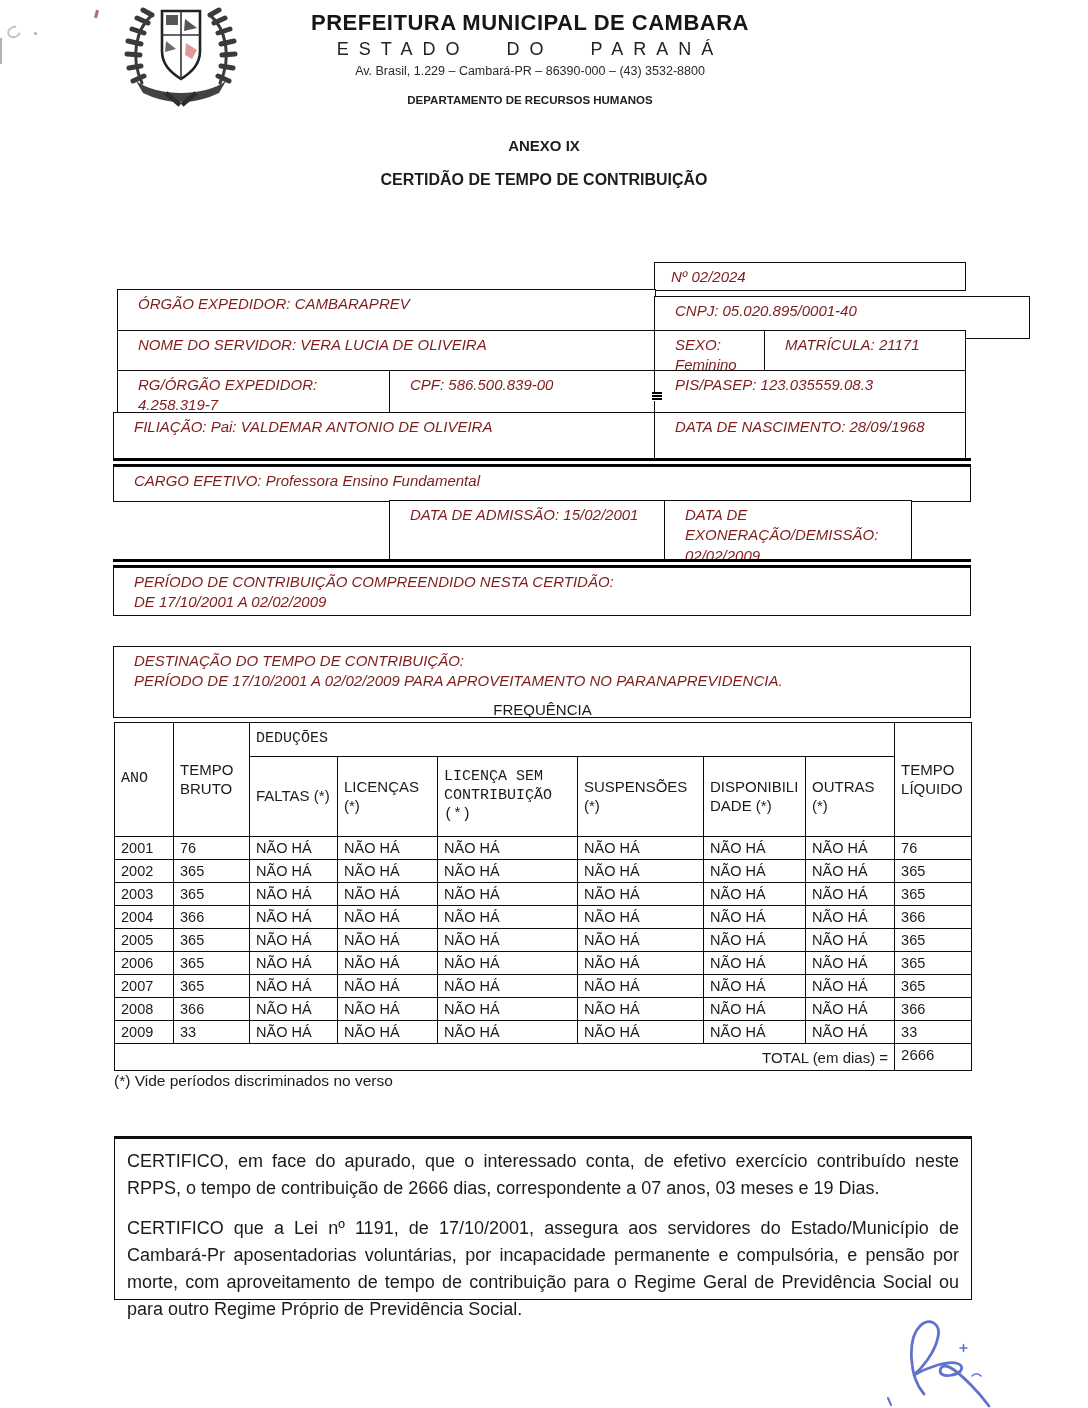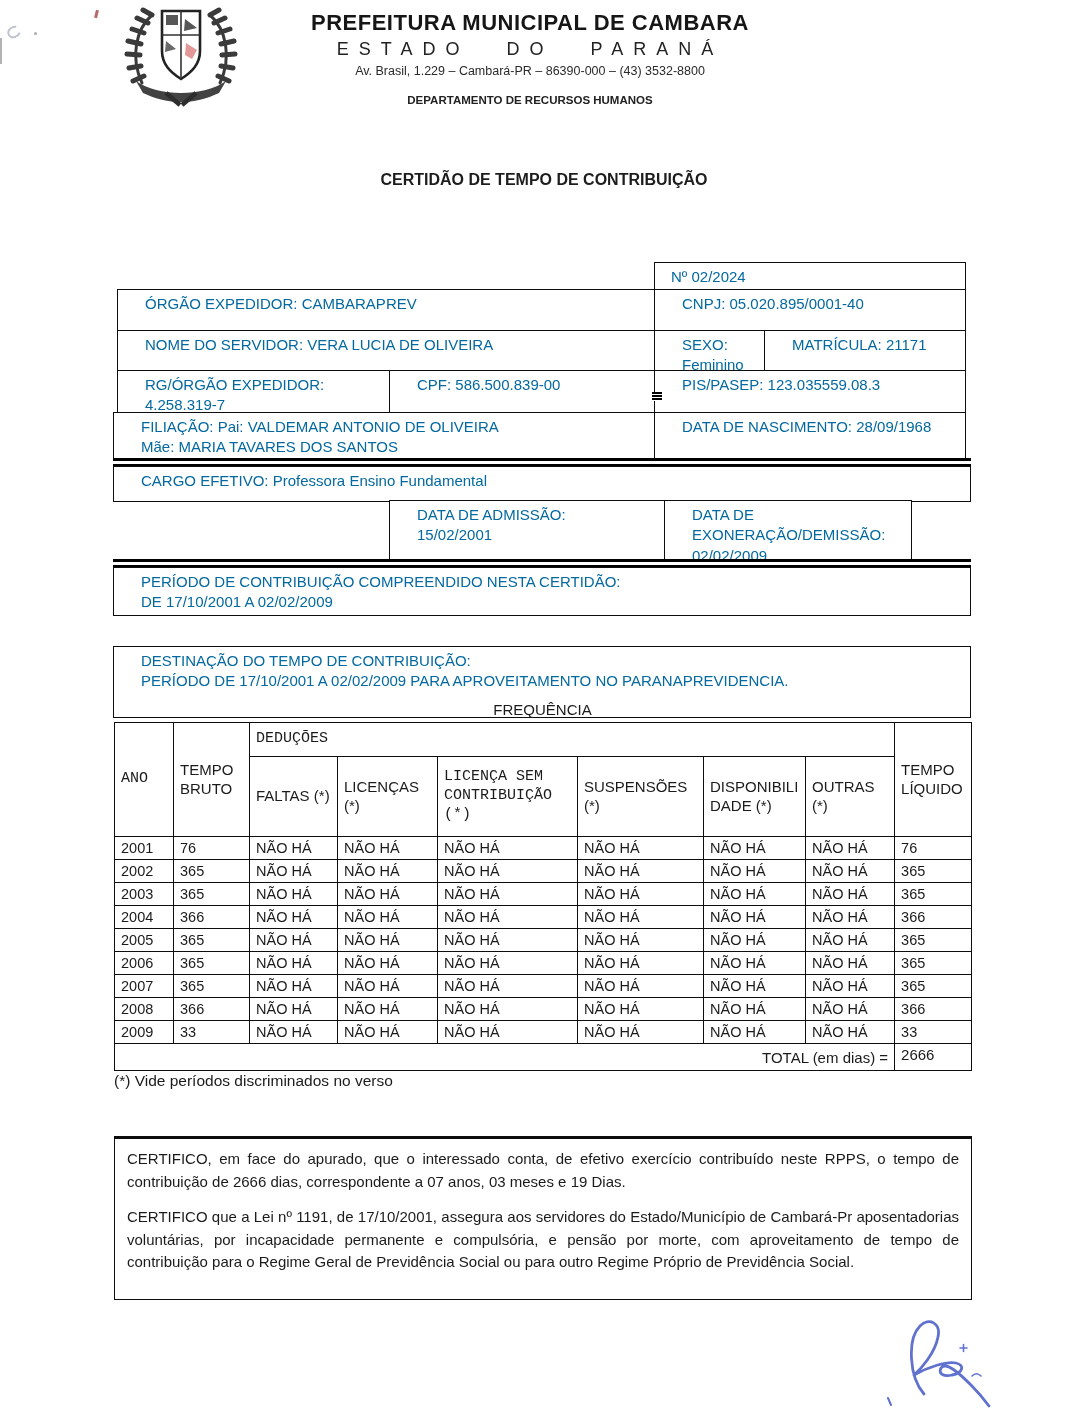--- a/index.html
+++ b/index.html
@@ -13,22 +13,22 @@
   .head-text { position:absolute; left:140px; top:10px; width:780px; text-align:center; }
   .h-title { font-size:22px; font-weight:bold; letter-spacing:.5px; color:#161616; }
   .h-sub   { margin-top:3px; font-size:18px; letter-spacing:10px; word-spacing:22px; color:#222; }
   .h-addr  { margin-top:4px; font-size:12.5px; color:#2a2a2a; }
   .h-dept  { margin-top:16px; font-size:11.5px; font-weight:bold; color:#222; }
   .anexo     { position:absolute; left:0; top:137px; width:1088px; text-align:center; font-size:15px; font-weight:bold; }
   .doc-title { position:absolute; left:0; top:171px; width:1088px; text-align:center; font-size:16px; font-weight:bold; }
   
   .cell {
     position:absolute; box-sizing:border-box; background:#fff;
-    border:1.8px solid #0d0d0d; padding:4px 27px;
-    font-size:15px; line-height:1.35; color:#0369a1;
+    border:1.8px solid #0d0d0d; padding:4px 20px;
+    font-size:15px; line-height:1.35; color:#7f1d1d;font-style:italic;
   }
   .cell span { display:block; }
   .thick-sep {
     position:absolute; left:113px; width:858px; height:8px; box-sizing:border-box;
     border-top:3px solid #000; border-bottom:2.5px solid #000; background:#fff;
   }
   .pis-mark { position:absolute; left:652px; top:392px; width:10px; height:9px;
     background:repeating-linear-gradient(#000 0 2px, #fff 2px 3.2px); }
   
   .freq-title { position:absolute; left:114px; top:701px; width:857px; text-align:center; font-size:15px; color:#1b1b1b; }
@@ -49,21 +49,21 @@
   table.freq tbody td { height:23px; font-size:14.5px; padding:1px 6px; }
   tr.total-row { height:27px; }
   td.total-label { text-align:right; font-size:15px; padding-right:10px; border-left:1.8px solid #0d0d0d; }
   td.total-value { font-size:15px; vertical-align:top; }
   .footnote { position:absolute; left:114px; top:1072px; font-size:15.5px; color:#1b1b1b; }
   
   .cert-box {
     position:absolute; left:114px; top:1136px; width:858px; height:164px; box-sizing:border-box;
     border:1.8px solid #0d0d0d; border-top-width:3px; padding:9px 12px 6px 12px; background:#fff;
   }
-  .cert-box p { margin:0 0 13px 0; font-size:15px; line-height:1.5; text-align:justify; color:#1b1b1b; }
+  .cert-box p { margin:0 0 13px 0; font-size:18px; line-height:1.5; text-align:justify; color:#1b1b1b; }
   
   .signature { position:absolute; left:880px; top:1314px; width:200px; height:94px; }
   .speck-curl { position:absolute; left:7px; top:26px; width:10px; height:8px;
     border:2px solid #8d93a6; border-right-color:transparent; border-radius:50%;
     opacity:.55; transform:rotate(-30deg); }
   .speck-dot { position:absolute; left:34px; top:32px; width:3px; height:3px; background:#777; border-radius:50%; opacity:.6; }
   .speck-red { position:absolute; left:95px; top:10px; width:3px; height:8px; background:#a84444; transform:rotate(14deg); opacity:.8; }
   .edge-tick { position:absolute; left:0px; top:38px; width:2px; height:26px; background:#666; opacity:.5; }
 </style>
 </head>
@@ -93,45 +93,45 @@
     <path d="M60,88 l14,12 M90,88 l-14,12" stroke="#2d2d2d" stroke-width="4.5"></path>
   </svg>
 
   <div class="head-text">
     <div class="h-title">PREFEITURA MUNICIPAL DE CAMBARA</div>
     <div class="h-sub">ESTADO DO PARANÁ</div>
     <div class="h-addr">Av. Brasil, 1.229 – Cambará-PR – 86390-000 – (43) 3532-8800</div>
     <div class="h-dept">DEPARTAMENTO DE RECURSOS HUMANOS</div>
   </div>
 
+  <div class="anexo">ANEXO IX</div>
   <div class="doc-title">CERTIDÃO DE TEMPO DE CONTRIBUIÇÃO</div>
 
   <div class="cell" style="left:654px; top:262px; width:312px; height:29px; padding-left:16px;">Nº 02/2024</div>
 
   <div class="cell" style="left:117px; top:289px; width:539px; height:43px;">ÓRGÃO EXPEDIDOR: CAMBARAPREV</div>
-  <div class="cell" style="left:654px; top:289px; width:312px; height:43px;">CNPJ: 05.020.895/0001-40</div>
+  <div class="cell" style="left:654px; top:296px; width:376px; height:43px;">CNPJ: 05.020.895/0001-40</div>
 
   <div class="cell" style="left:117px; top:330px; width:539px; height:42px;">NOME DO SERVIDOR: VERA LUCIA DE OLIVEIRA</div>
   <div class="cell" style="left:654px; top:330px; width:112px; height:42px;">
     <span>SEXO:</span>
     <span>Feminino</span>
   </div>
   <div class="cell" style="left:764px; top:330px; width:202px; height:42px;">MATRÍCULA: 21171</div>
 
   <div class="cell" style="left:117px; top:370px; width:274px; height:44px;">
     <span>RG/ÓRGÃO EXPEDIDOR: 4.258.319-7</span>
     <span>SESP-PR</span>
   </div>
   <div class="cell" style="left:389px; top:370px; width:267px; height:44px;">CPF: 586.500.839-00</div>
   <div class="cell" style="left:654px; top:370px; width:312px; height:44px;">PIS/PASEP: 123.035559.08.3</div>
   <div class="pis-mark"></div>
 
   <div class="cell" style="left:113px; top:412px; width:543px; height:47px;">
     <span>FILIAÇÃO: Pai: VALDEMAR ANTONIO DE OLIVEIRA</span>
-    <span>Mãe: MARIA TAVARES DOS SANTOS</span>
   </div>
   <div class="cell" style="left:654px; top:412px; width:312px; height:47px;">DATA DE NASCIMENTO: 28/09/1968</div>
 
   <div class="thick-sep" style="top:458px;"></div>
 
   <div class="cell" style="left:113px; top:466px; width:858px; height:36px;">CARGO EFETIVO: Professora Ensino Fundamental</div>
 
   <div class="cell" style="left:389px; top:500px; width:277px; height:61px;">DATA DE ADMISSÃO: 15/02/2001</div>
   <div class="cell" style="left:664px; top:500px; width:248px; height:61px;">DATA DE EXONERAÇÃO/DEMISSÃO: 02/02/2009</div>
 

